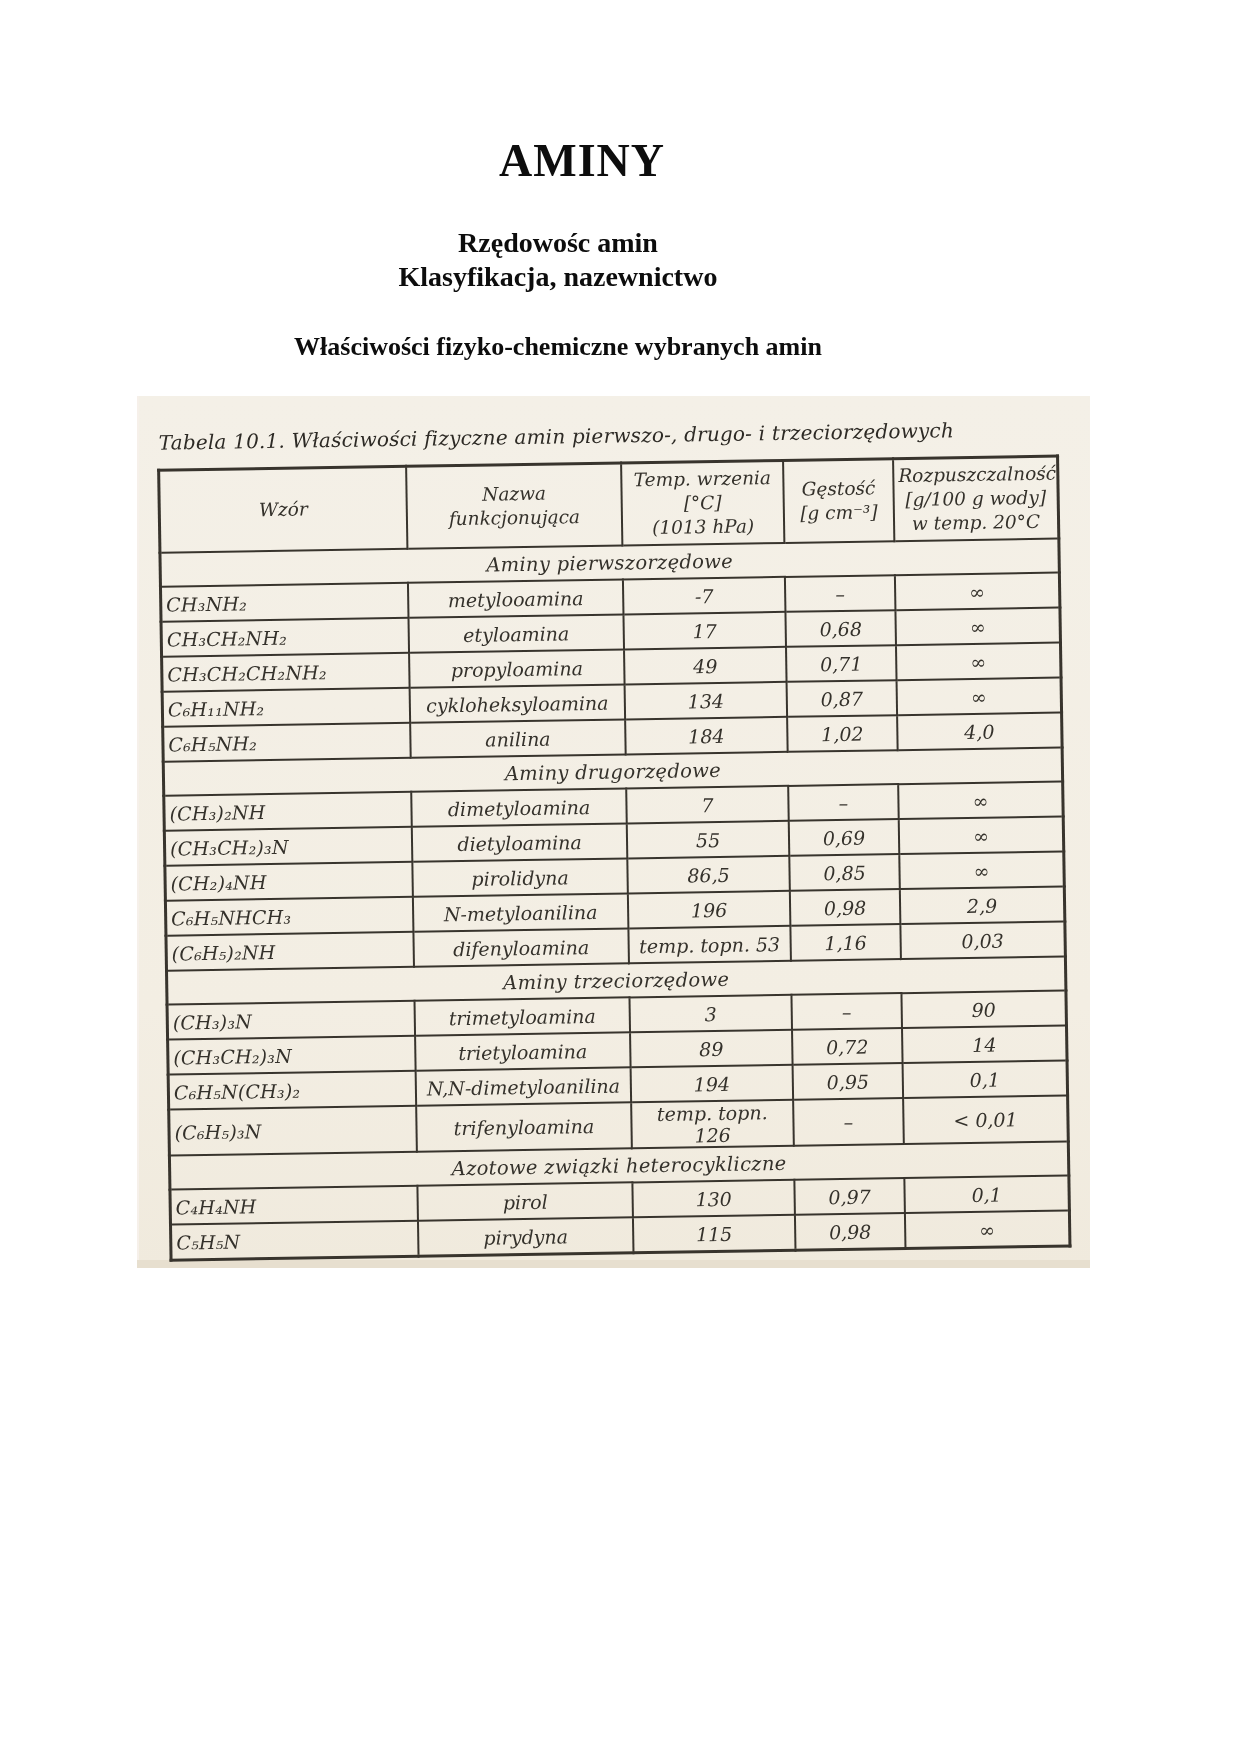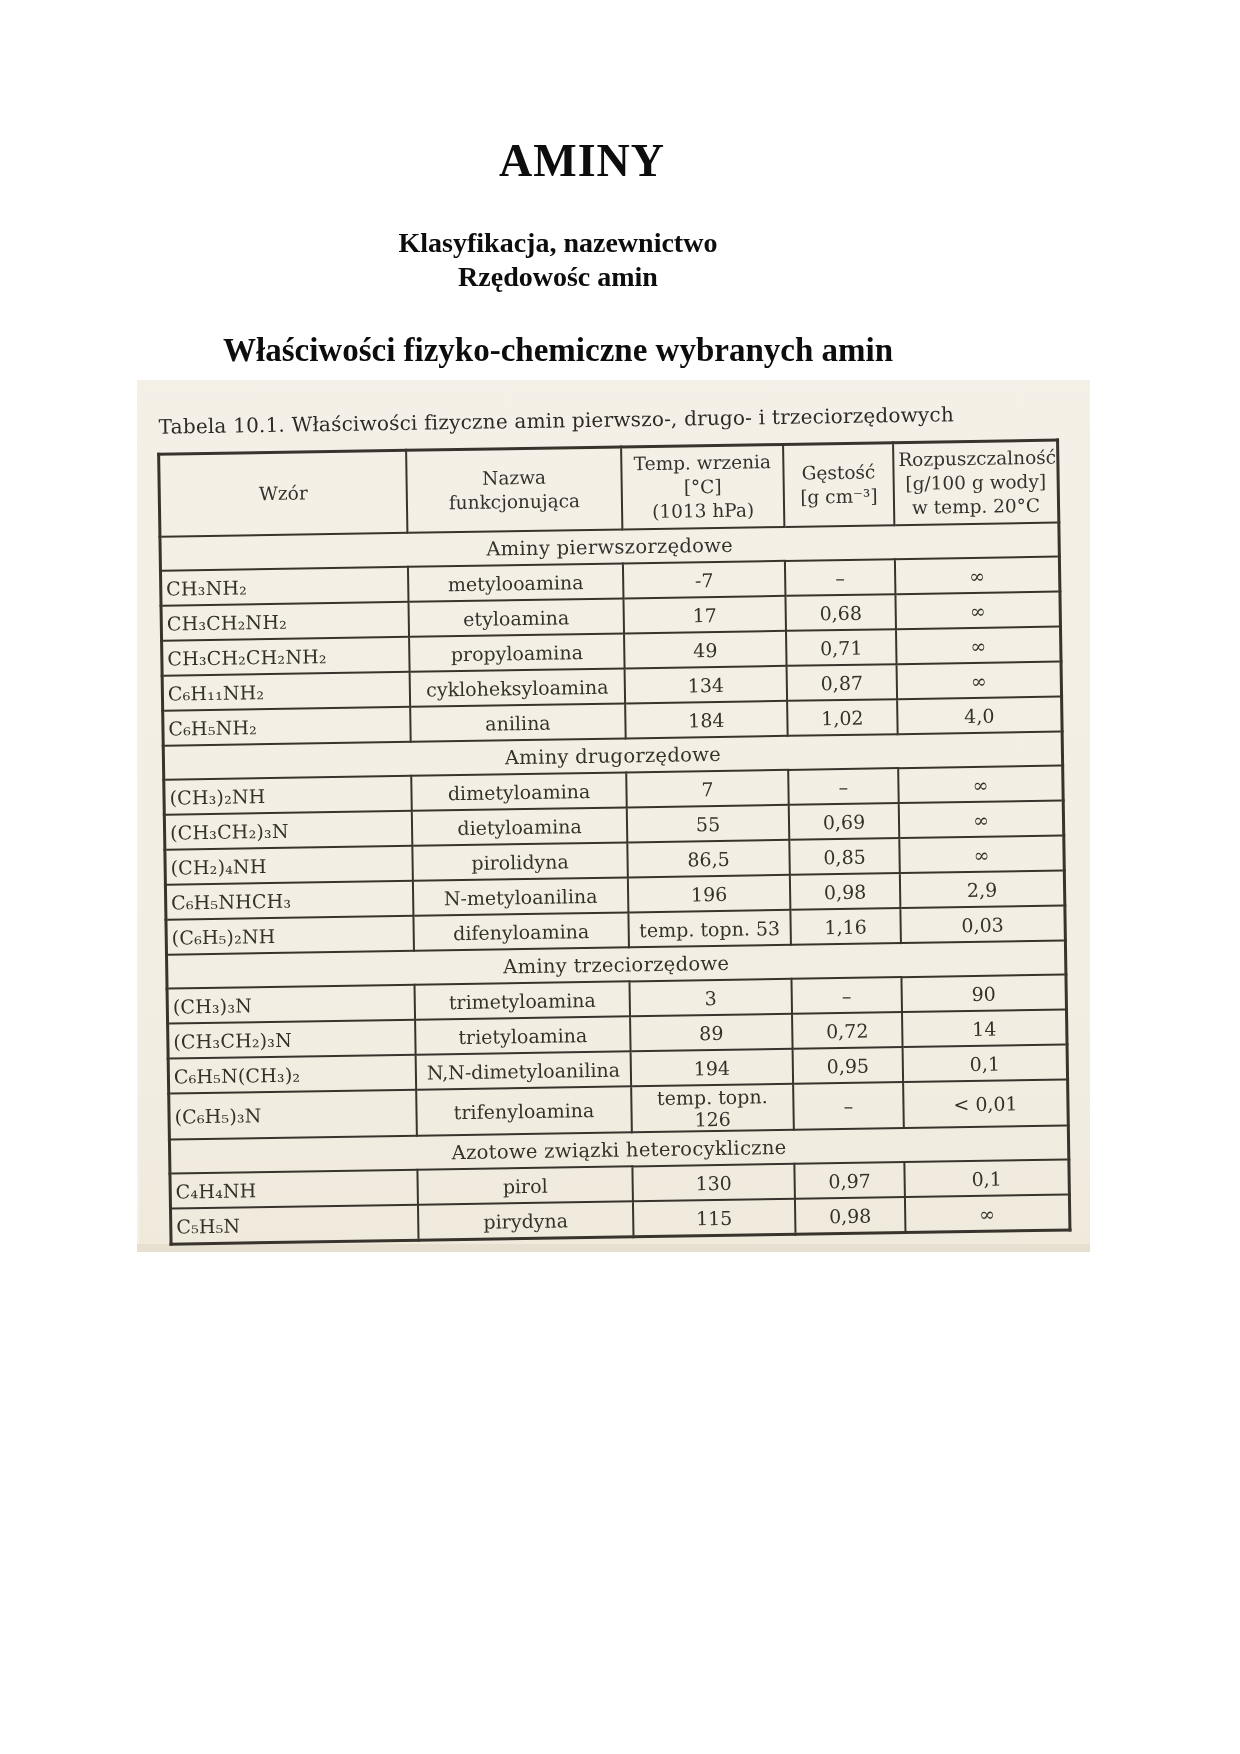--- a/index.html
+++ b/index.html
@@ -7,26 +7,27 @@
     width:1240px;height:1754px;background:#ffffff;position:relative;
     font-family:"Liberation Serif", serif;color:#111;
     -webkit-font-smoothing:antialiased;overflow:hidden;
   }
   .headings{width:1116px;text-align:center;}
   .page-title{
     margin-top:138px;font-size:46px;font-weight:bold;letter-spacing:1px;
     font-family:"Liberation Serif", serif;color:#0d0d0d;line-height:1;padding-left:48px;
   }
   .subtitles{margin-top:42px;font-size:28px;font-weight:bold;line-height:1.22;color:#0d0d0d;}
-  .section-heading{margin-top:38px;font-size:33px;font-weight:bold;color:#0d0d0d;}
+  .section-heading{margin-top:38px;font-size:26px;font-weight:bold;color:#0d0d0d;}
 
   .scan{
-    position:absolute;left:137px;top:380px;width:953px;height:872px;
+    position:absolute;left:137px;top:396px;width:953px;height:872px;
     background:linear-gradient(180deg,#f4f0e7 0%,#f3eee3 70%,#f0eadd 100%);
     box-shadow:inset 0 -8px 0 #e7dfcf, inset 2px 0 0 #f6f0ea;
+    font-style:italic;
   }
   .scan-inner{
     position:absolute;left:26px;top:28px;width:852px;
     transform:rotate(-0.9deg);transform-origin:50% 50%;
     color:#32302a;
   }
   .table-caption{
     font-size:20px;padding-left:2px;color:#2d2a25;letter-spacing:0.2px;
     font-family:"DejaVu Serif", serif;
   }
@@ -51,22 +52,22 @@
   td.c-formula{text-align:left;padding-left:9px;font-size:19.5px;letter-spacing:0.2px;}
   td.c-name{text-align:center;}
   td.c-num{text-align:center;}
 </style>
 </head>
 <body data-name="document-page">
 
 <div class="headings" data-name="headings-block">
   <div class="page-title" data-name="page-title">AMINY</div>
   <div class="subtitles" data-name="subtitle-block">
+    <div data-name="subtitle-order">Rzędowośc amin</div>
     <div data-name="subtitle-classification">Klasyfikacja, nazewnictwo</div>
-    <div data-name="subtitle-order">Rzędowośc amin</div>
   </div>
   <div class="section-heading" data-name="section-heading">Właściwości fizyko-chemiczne wybranych amin</div>
 </div>
 
 <div class="scan" data-name="scanned-table-image">
   <div class="scan-inner" data-name="scan-content">
     <div class="table-caption" data-name="table-caption">Tabela 10.1. Właściwości fizyczne amin pierwszo-, drugo- i trzeciorzędowych</div>
     <table class="amines" data-name="amines-table">
         <thead data-name="table-head">
           <tr data-name="header-row">

